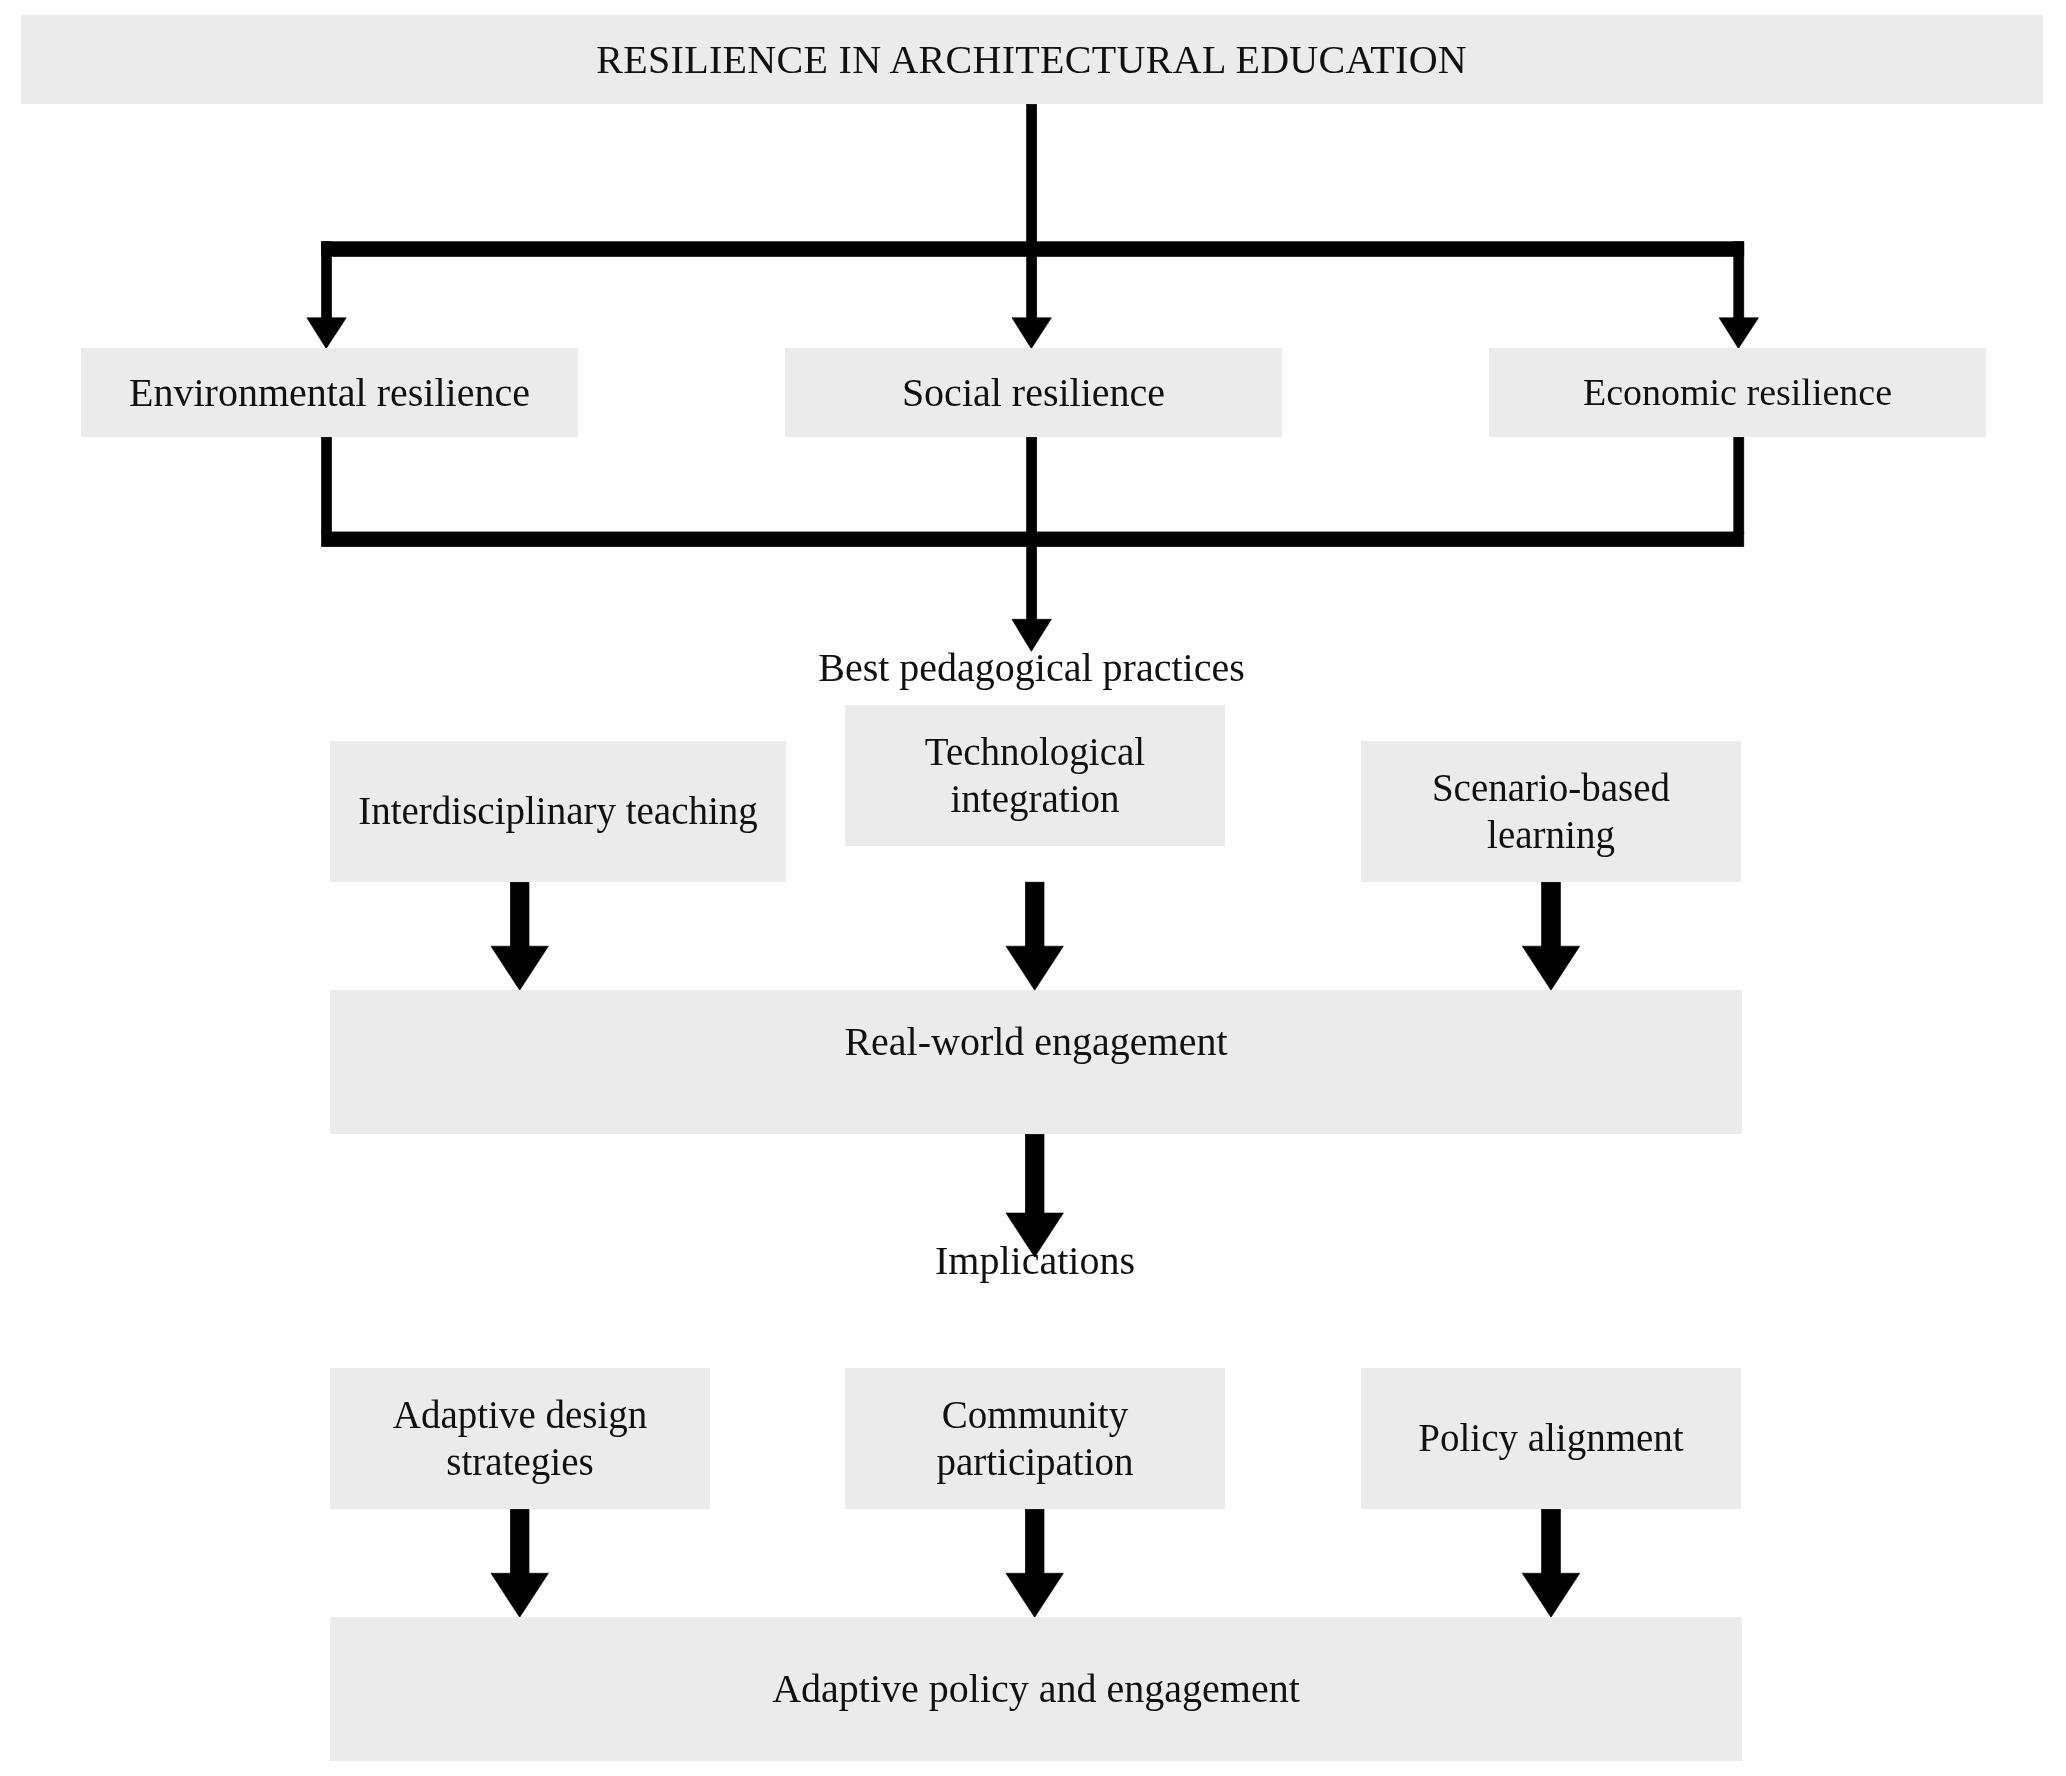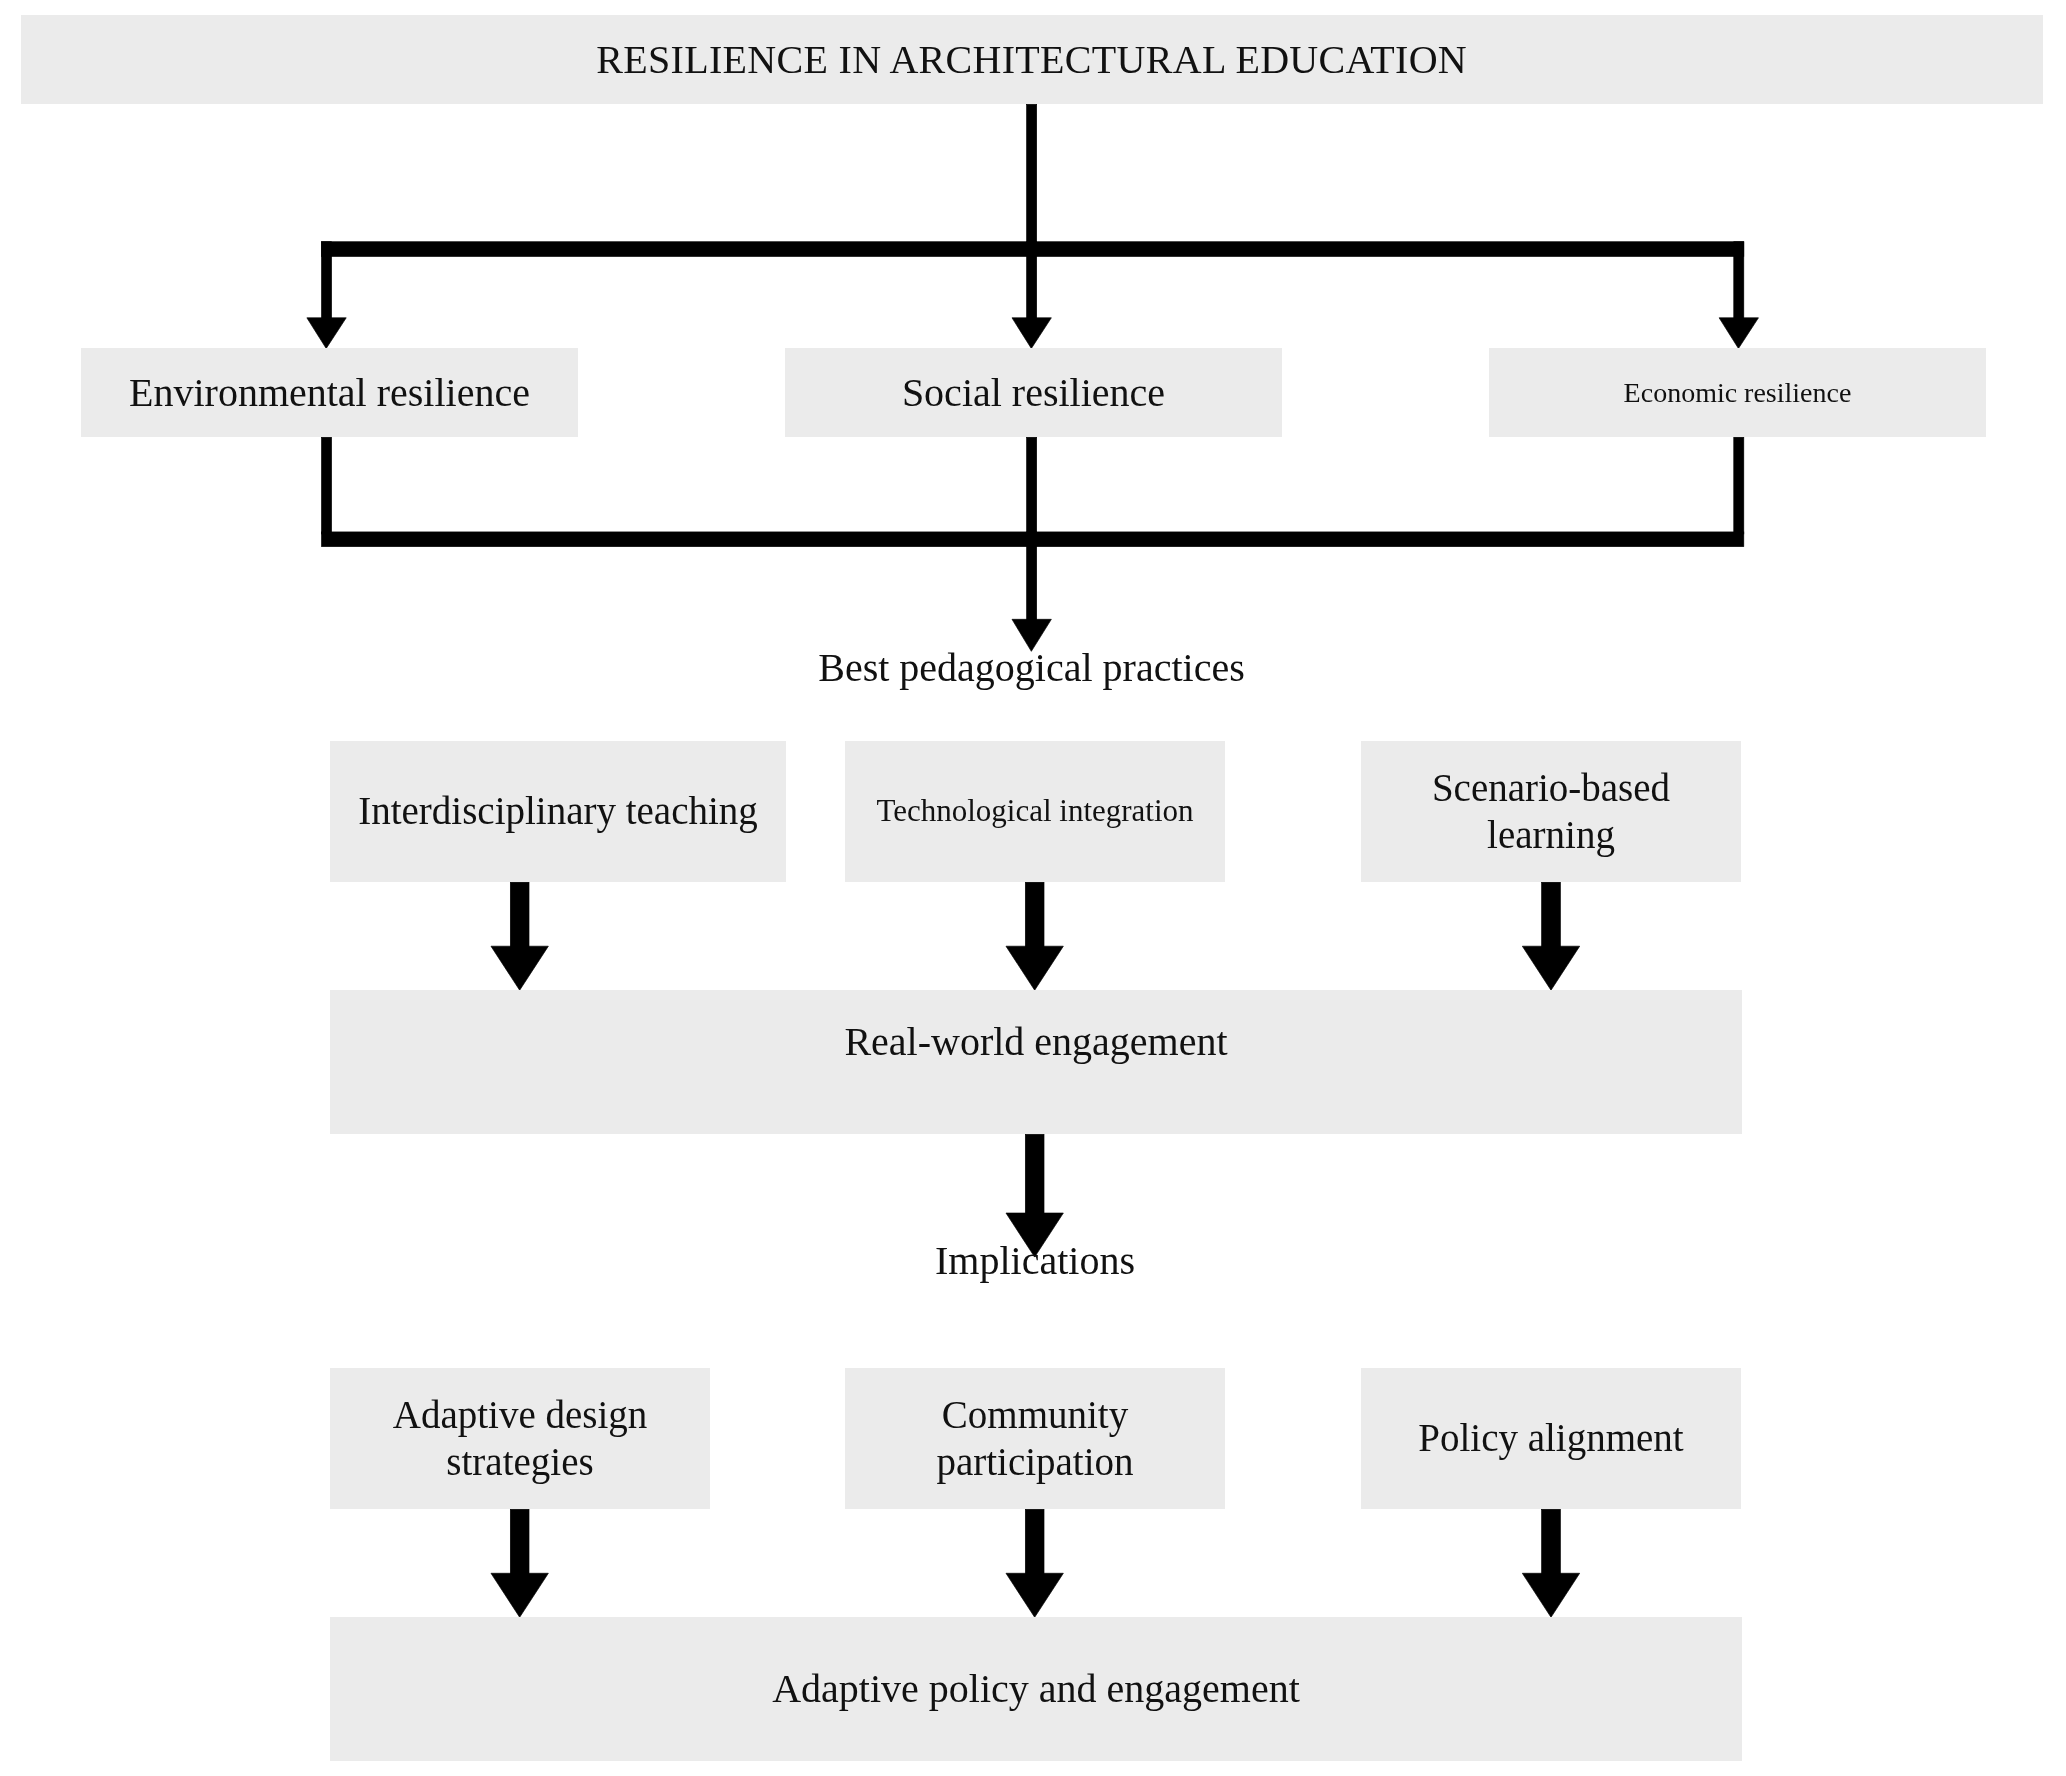--- a/index.html
+++ b/index.html
@@ -108,27 +108,27 @@
       <polygon points="2282,2358 2368,2358 2325,2424"></polygon>
     </g>
   </svg>
 
   <div class="title-banner" style="left:20.7px; top:14.7px; width:2022px; height:89px; font-size:40px;text-align:right;">RESILIENCE IN ARCHITECTURAL EDUCATION</div>
 
   <div class="box" style="left:81px; top:348px; width:497px; height:89px; font-size:40px;">Environmental resilience</div>
 
   <div class="box" style="left:785px; top:348px; width:497px; height:89px; font-size:40px;">Social resilience</div>
 
-  <div class="box" style="left:1489px; top:348px; width:497px; height:89px; font-size:28px;">Economic resilience</div>
+  <div class="box" style="left:1489px; top:348px; width:497px; height:89px; font-size:38px;">Economic resilience</div>
 
   <div class="plain-label" style="left:698px; top:635px; width:667px; height:64px; font-size:40px;">Best pedagogical practices</div>
 
   <div class="box" style="left:330px; top:741px; width:456px; height:141px; font-size:39px; padding:0 16px;">Interdisciplinary teaching</div>
 
-  <div class="box" style="left:845px; top:741px; width:380px; height:141px; font-size:31px; padding:0 16px;">Technological integration</div>
+  <div class="box" style="left:845px; top:705px; width:380px; height:141px; font-size:39px; padding:0 16px;">Technological integration</div>
 
   <div class="box" style="left:1361px; top:741px; width:380px; height:141px; font-size:39px; padding:0 16px;">Scenario-based learning</div>
 
   <div class="box box-top-text" style="left:330px; top:990px; width:1412px; height:144px; font-size:40px; padding-top:28px;">Real-world engagement</div>
 
   <div class="plain-label" style="left:785px; top:1228px; width:500px; height:64px; font-size:40px;">Implications</div>
 
   <div class="box" style="left:330px; top:1368px; width:380px; height:141px; font-size:39px; padding:0 16px;">Adaptive design strategies</div>
 
   <div class="box" style="left:845px; top:1368px; width:380px; height:141px; font-size:39px; padding:0 16px;">Community participation</div>

